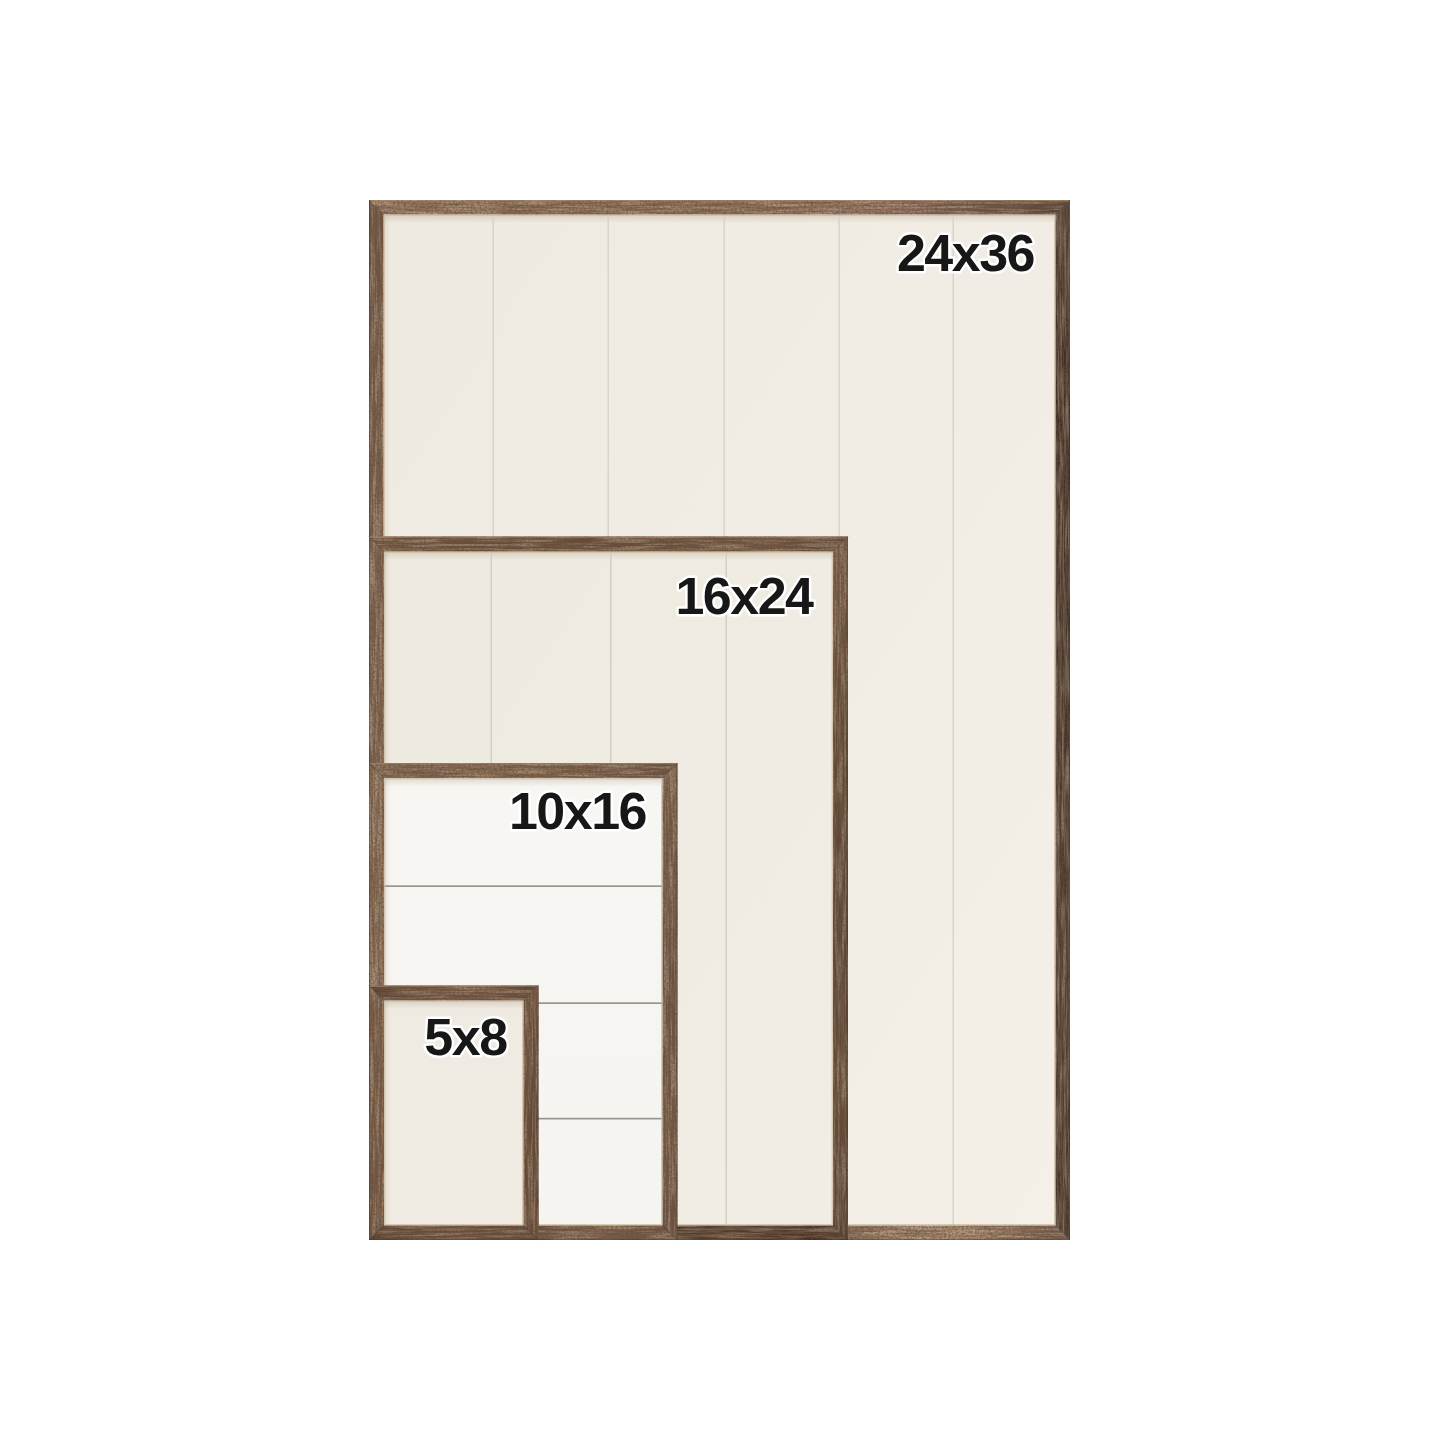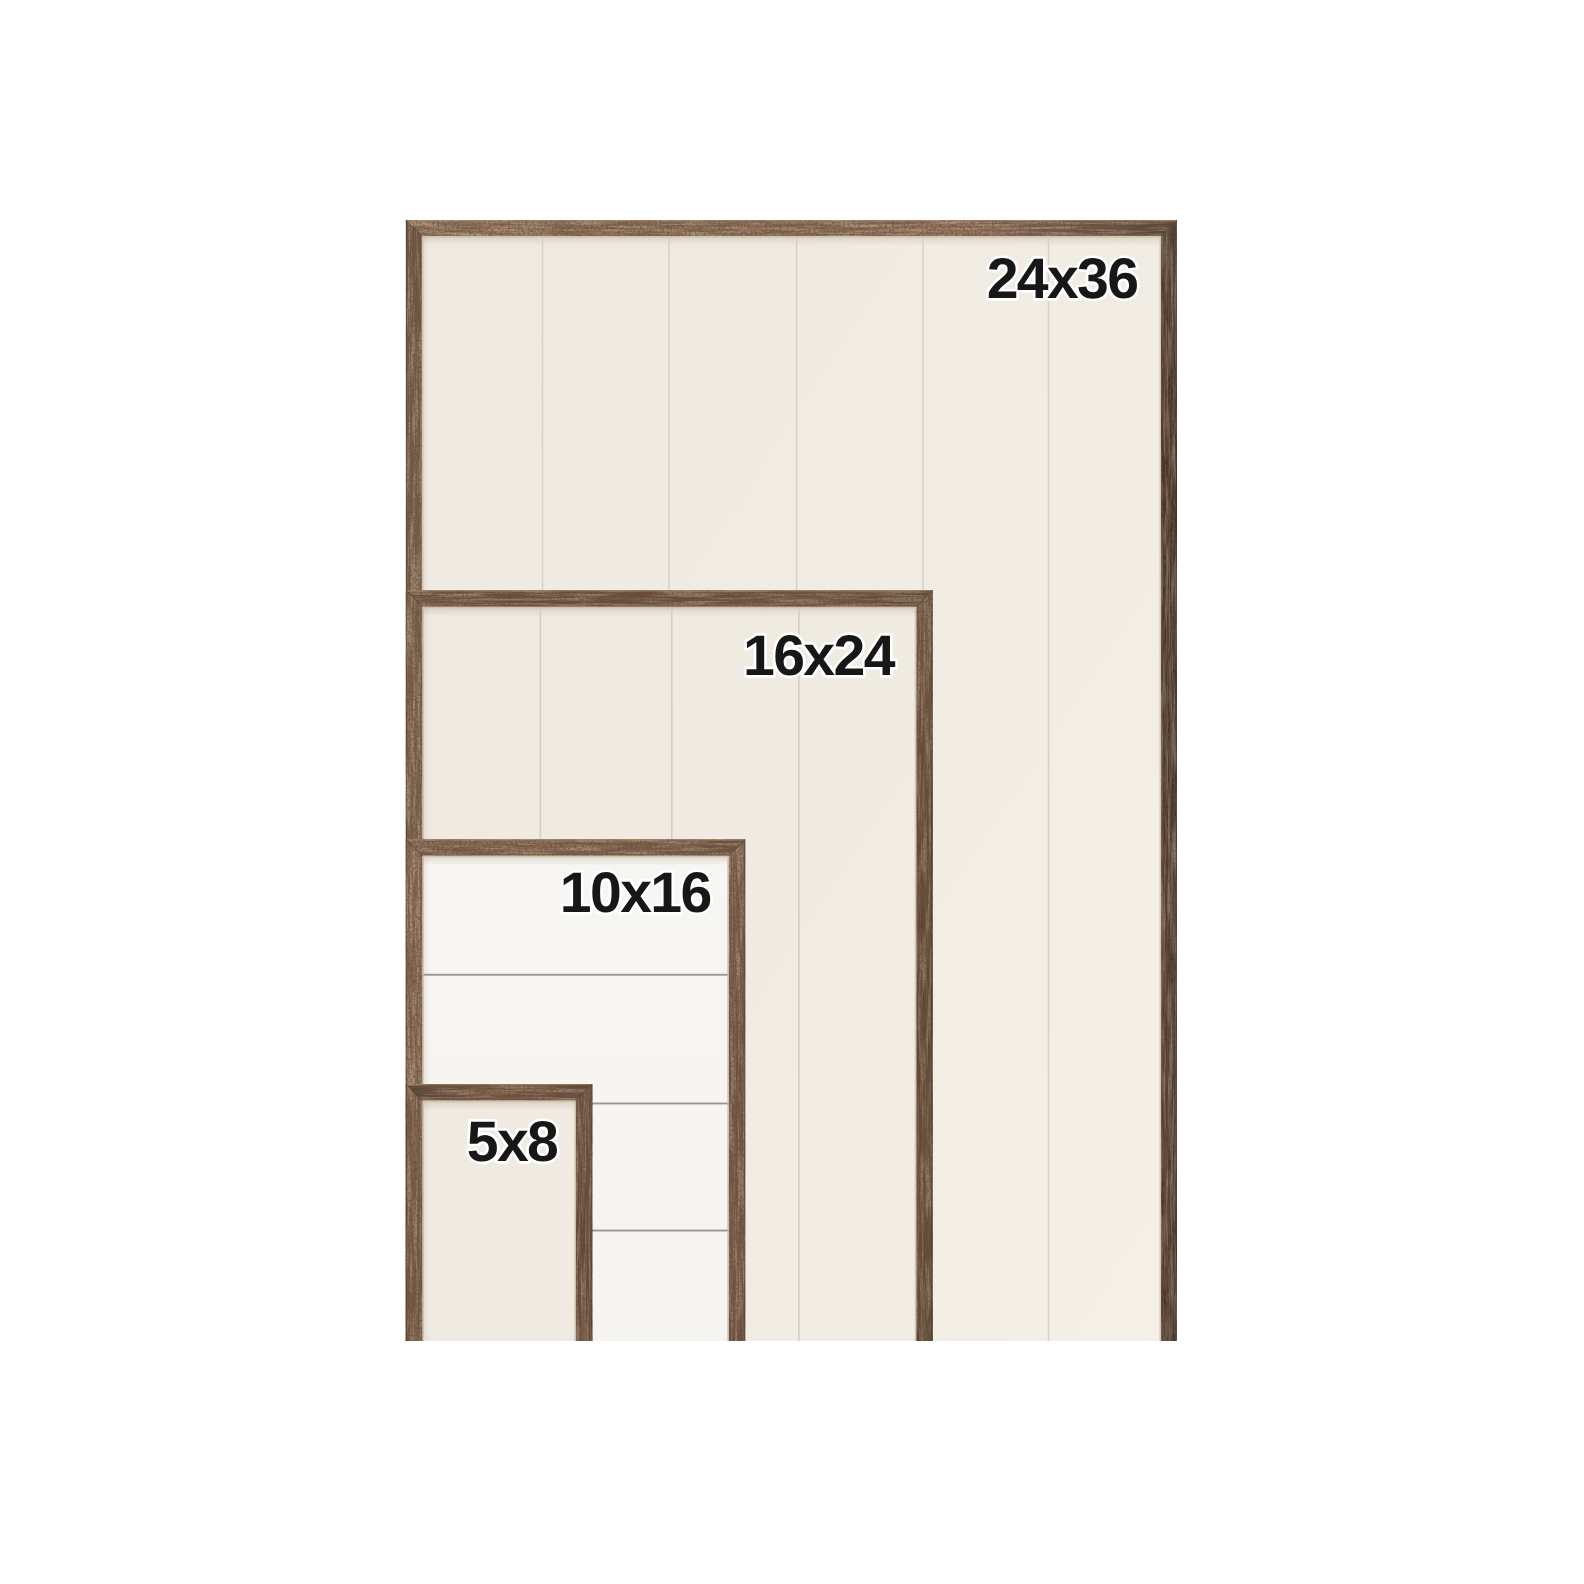--- a/index.html
+++ b/index.html
@@ -1,16 +1,16 @@
 <!DOCTYPE html>
 <html><head>
 <meta charset="utf-8">
 <style>
   html,body{margin:0;padding:0;background:#ffffff;}
-  .stage{position:relative;width:1440px;height:1219px;background:#ffffff;overflow:hidden;}
+  .stage{position:relative;width:1440px;height:1440px;background:#ffffff;overflow:hidden;}
   svg{display:block;}
   text{font-family:"Liberation Sans",sans-serif;font-weight:bold;}
 </style>
 </head>
 <body>
 <div class="stage">
 <svg width="1440" height="1440" viewBox="0 0 1440 1440">
 <defs>
   <filter id="grainH" x="-2%" y="-2%" width="104%" height="104%">
     <feTurbulence type="fractalNoise" baseFrequency="0.03 0.55" numOctaves="4" seed="7" result="n"></feTurbulence>

